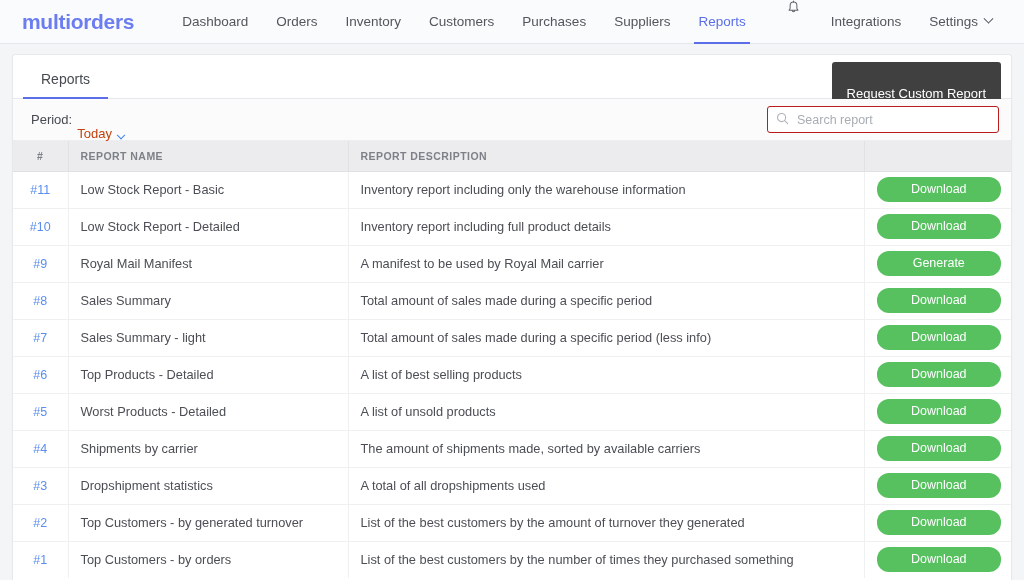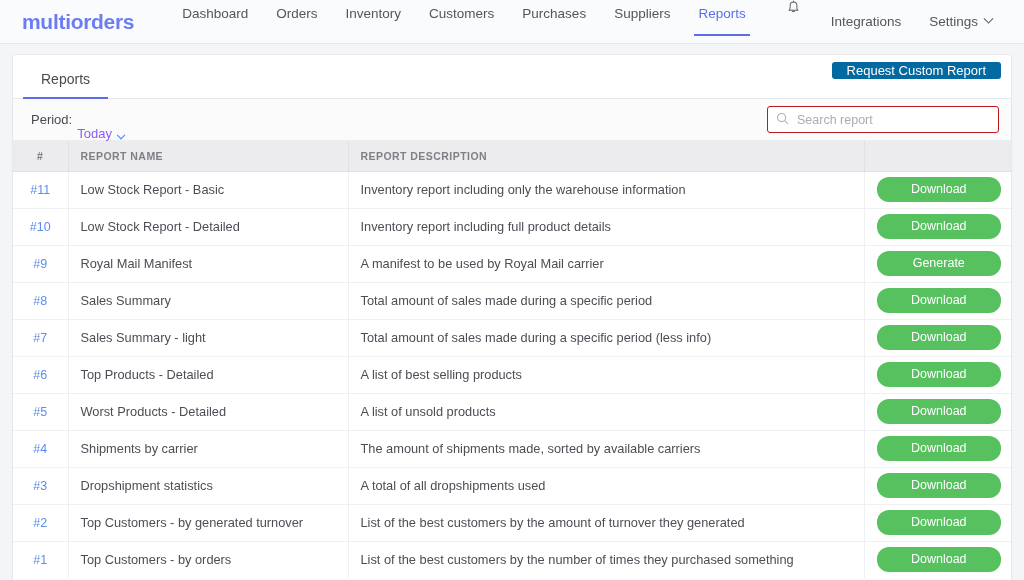--- a/index.html
+++ b/index.html
@@ -26,21 +26,21 @@
   .logo {
     font-size: 21px;
     font-weight: bold;
     letter-spacing: -0.3px;
     color: #6b7df0;
     white-space: nowrap;
     margin-right: 34px;
   }
   .nav-main {
     display: flex;
-    align-items: flex-end;
+    align-items: center;
     height: 28px;
   }
   .nav-item {
     display: flex;
     align-items: center;
     padding: 0 14px;
     font-size: 13.5px;
     color: #53565c;
     height: 44px;
     position: relative;
@@ -107,26 +107,26 @@
     content: "";
     position: absolute;
     left: 0; right: 0; bottom: -1px;
     height: 2.5px;
     background: #5b6ee8;
   }
   .btn-request {
     position: absolute;
     right: 10px;
     top: 7px;
-    background: #0369a1;
+    background: #404040;
     color: #ffffff;
     font-size: 13px;
     border: none;
     border-radius: 3px;
-    padding: 1px 15px;
+    padding: 24px 15px;
     cursor: pointer;
     font-family: inherit;
   }
 
   
   .filterbar {
     height: 42px;
     display: flex;
     align-items: center;
     padding: 0 12px 0 18px;
@@ -134,21 +134,21 @@
     border-bottom: 1px solid #eceef1;
     position: relative;
   }
   .period {
     font-size: 13px;
     color: #474a50;
     display: flex;
     align-items: center;
   }
   .period .val {
-    color: #8b5cf6;
+    color: #c2410c;
     margin-left: 5px;
     cursor: pointer;
     display: flex;
     align-items: flex-end;
     margin-top: 28px;
   }
   .period .chev { color: #3d82f5; width: 6px; height: 6px; margin-left: 6px; }
 
   .search-wrap {
     margin-left: auto;

